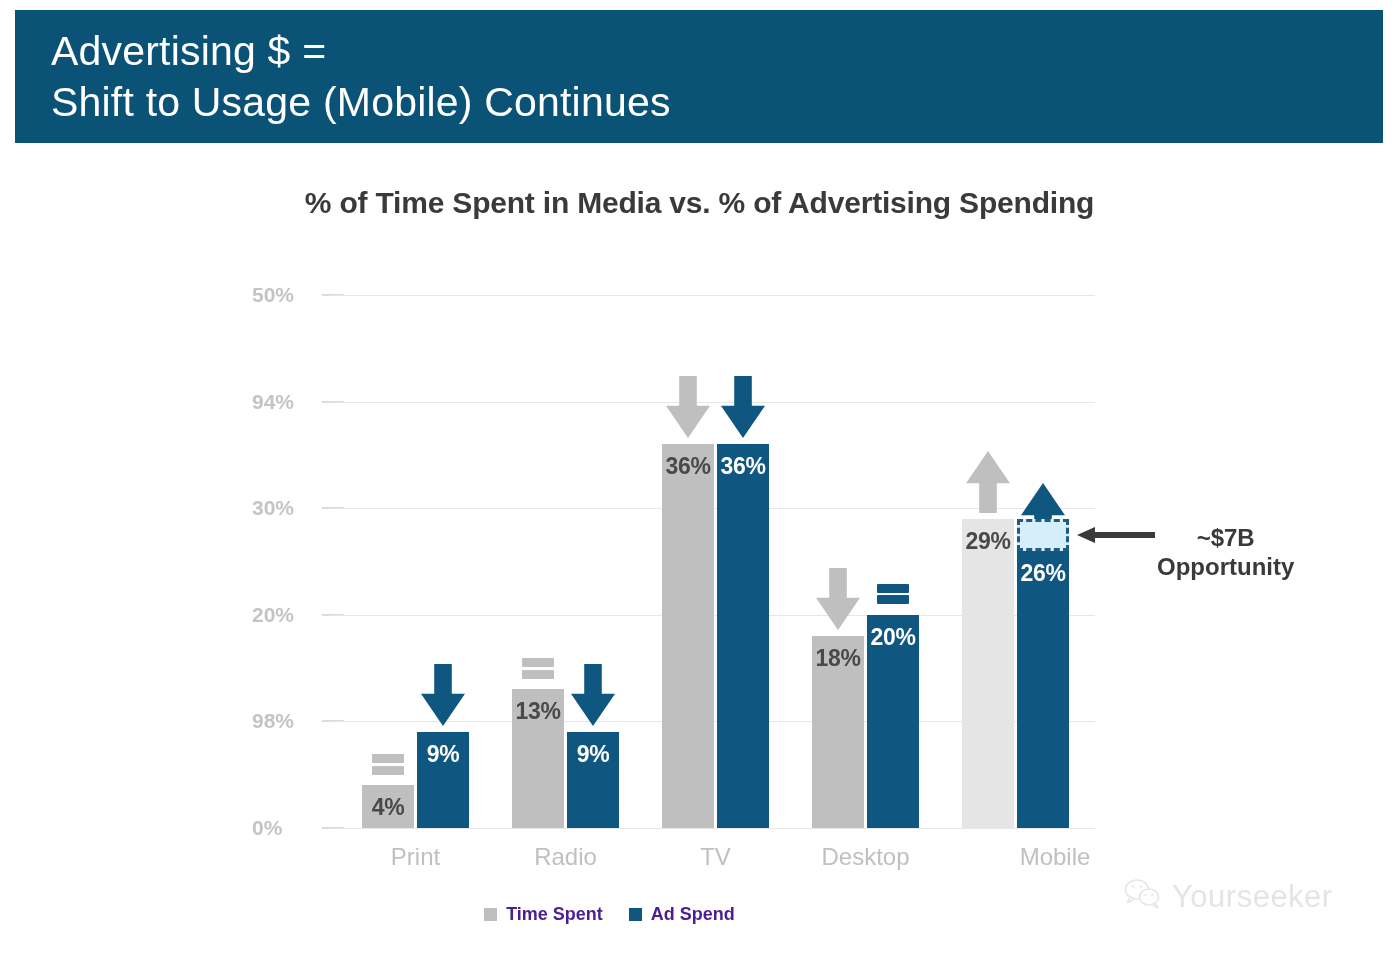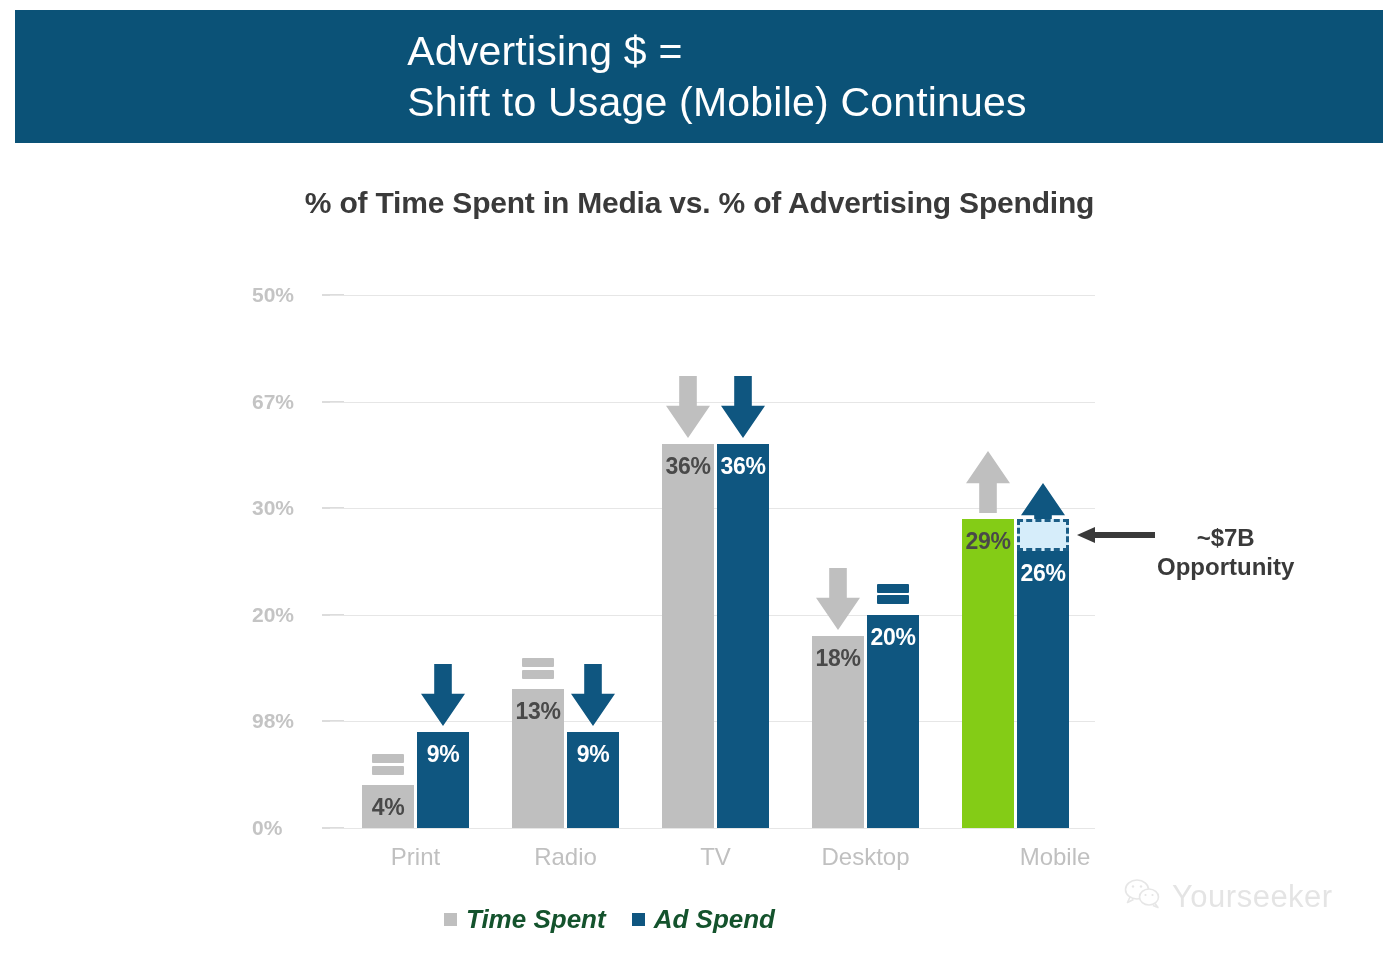--- a/index.html
+++ b/index.html
@@ -6,21 +6,21 @@
   body{
     width:1399px;height:960px;background:#ffffff;
     font-family:"Liberation Sans", sans-serif;
     position:relative;overflow:hidden;
   }
 
   
   #header-band{
     position:absolute;left:15px;top:10px;width:1368px;height:133px;
     background:#0b5277;
-    display:flex;align-items:center;justify-content:center;
+    display:flex;align-items:center;
   }
   #header-title{
     color:#ffffff;font-size:41px;line-height:1.22;font-weight:400;
     padding-left:36px;letter-spacing:.2px;white-space:pre-line;
   }
 
   
   #chart-area{position:absolute;left:0;top:143px;width:1399px;height:817px;}
 
   #chart-title{
@@ -78,21 +78,21 @@
   }
 
   
   #legend{
     position:absolute;left:0;top:761px;width:1399px;
     display:flex;justify-content:center;align-items:center;gap:26px;
     transform:translateX(-90px);
   }
   .legend-item{display:flex;align-items:center;gap:9px;}
   .legend-swatch{width:13px;height:13px;display:inline-block;}
-  .legend-text{font-size:26px;font-weight:bold;color:#14532d;font-style:italic;}
+  .legend-text{font-size:18px;font-weight:bold;color:#4c1d95;}
 
   
   #watermark{
     position:absolute;left:1124px;top:878px;
     display:flex;align-items:center;gap:10px;opacity:.55;
   }
   #watermark-text{font-size:31px;color:#cfcfcf;letter-spacing:.5px;}
 
   
   .marker{position:absolute;}
@@ -108,21 +108,21 @@
 
 <div id="chart-area">
 
   <div id="chart-title">% of Time Spent in Media vs. % of Advertising Spending</div>
 
   <div id="ytick-wrap">
       <div class="tick-label" style="top: 533px;">0%</div>
       <div class="tick-label" style="top: 426.4px;">98%</div>
       <div class="tick-label" style="top: 319.8px;">20%</div>
       <div class="tick-label" style="top: 213.2px;">30%</div>
-      <div class="tick-label" style="top: 106.6px;">67%</div>
+      <div class="tick-label" style="top: 106.6px;">94%</div>
       <div class="tick-label" style="top: 0px;">50%</div>
     </div>
   <div id="tickdash-wrap">
       <div class="tick-dash" style="top: 533px;"></div>
       <div class="tick-dash" style="top: 426.4px;"></div>
       <div class="tick-dash" style="top: 319.8px;"></div>
       <div class="tick-dash" style="top: 213.2px;"></div>
       <div class="tick-dash" style="top: 106.6px;"></div>
       <div class="tick-dash" style="top: 0px;"></div>
     </div>
@@ -179,21 +179,21 @@
       <div class="marker" style="width: 44px; height: 62px; left: 486px; top: 273.12px;"><svg width="44" height="62" viewBox="0 0 100 100" preserveAspectRatio="none">
           <path d="M30,0 L70,0 L70,48 L100,48 L50,100 L0,48 L30,48 Z" fill="#bfbfbf"></path>
         </svg></div>
       <div class="bar blue" style="left: 537px; width: 52px; height: 213.2px; background: rgb(15, 86, 128);">
         <div class="bar-label" style="top: 9px;">20%</div>
       </div>
       <div class="marker" style="width: 42px; height: 30px; left: 542px; top: 283.8px;">
         <div class="eq-bar" style="background: rgb(15, 86, 128); width: 31.08px; left: 5.46px; top: 4.8px;"></div>
         <div class="eq-bar" style="background: rgb(15, 86, 128); width: 31.08px; left: 5.46px; top: 16.2px;"></div>
       </div>
-      <div class="bar gray" style="left: 632px; width: 52px; height: 309.14px; background: #84cc16;">
+      <div class="bar gray" style="left: 632px; width: 52px; height: 309.14px; background: #e5e5e5;">
         <div class="bar-label" style="top: 9px;">29%</div>
       </div>
       <div class="marker" style="width: 44px; height: 62px; left: 636px; top: 155.86px;"><svg width="44" height="62" viewBox="0 0 100 100" preserveAspectRatio="none">
           <path d="M50,0 L100,52 L70,52 L70,100 L30,100 L30,52 L0,52 Z" fill="#bfbfbf"></path>
         </svg></div>
       <div class="bar blue" style="left: 687px; width: 52px; height: 277.16px; background: rgb(15, 86, 128);">
         <div class="bar-label" style="top: 9px;">26%</div>
       </div>
       <div class="marker" style="width: 44px; height: 62px; left: 691px; top: 187.84px;"><svg width="44" height="62" viewBox="0 0 100 100" preserveAspectRatio="none">
           <path d="M50,0 L100,52 L70,52 L70,100 L30,100 L30,52 L0,52 Z" fill="#0f5680"></path>

